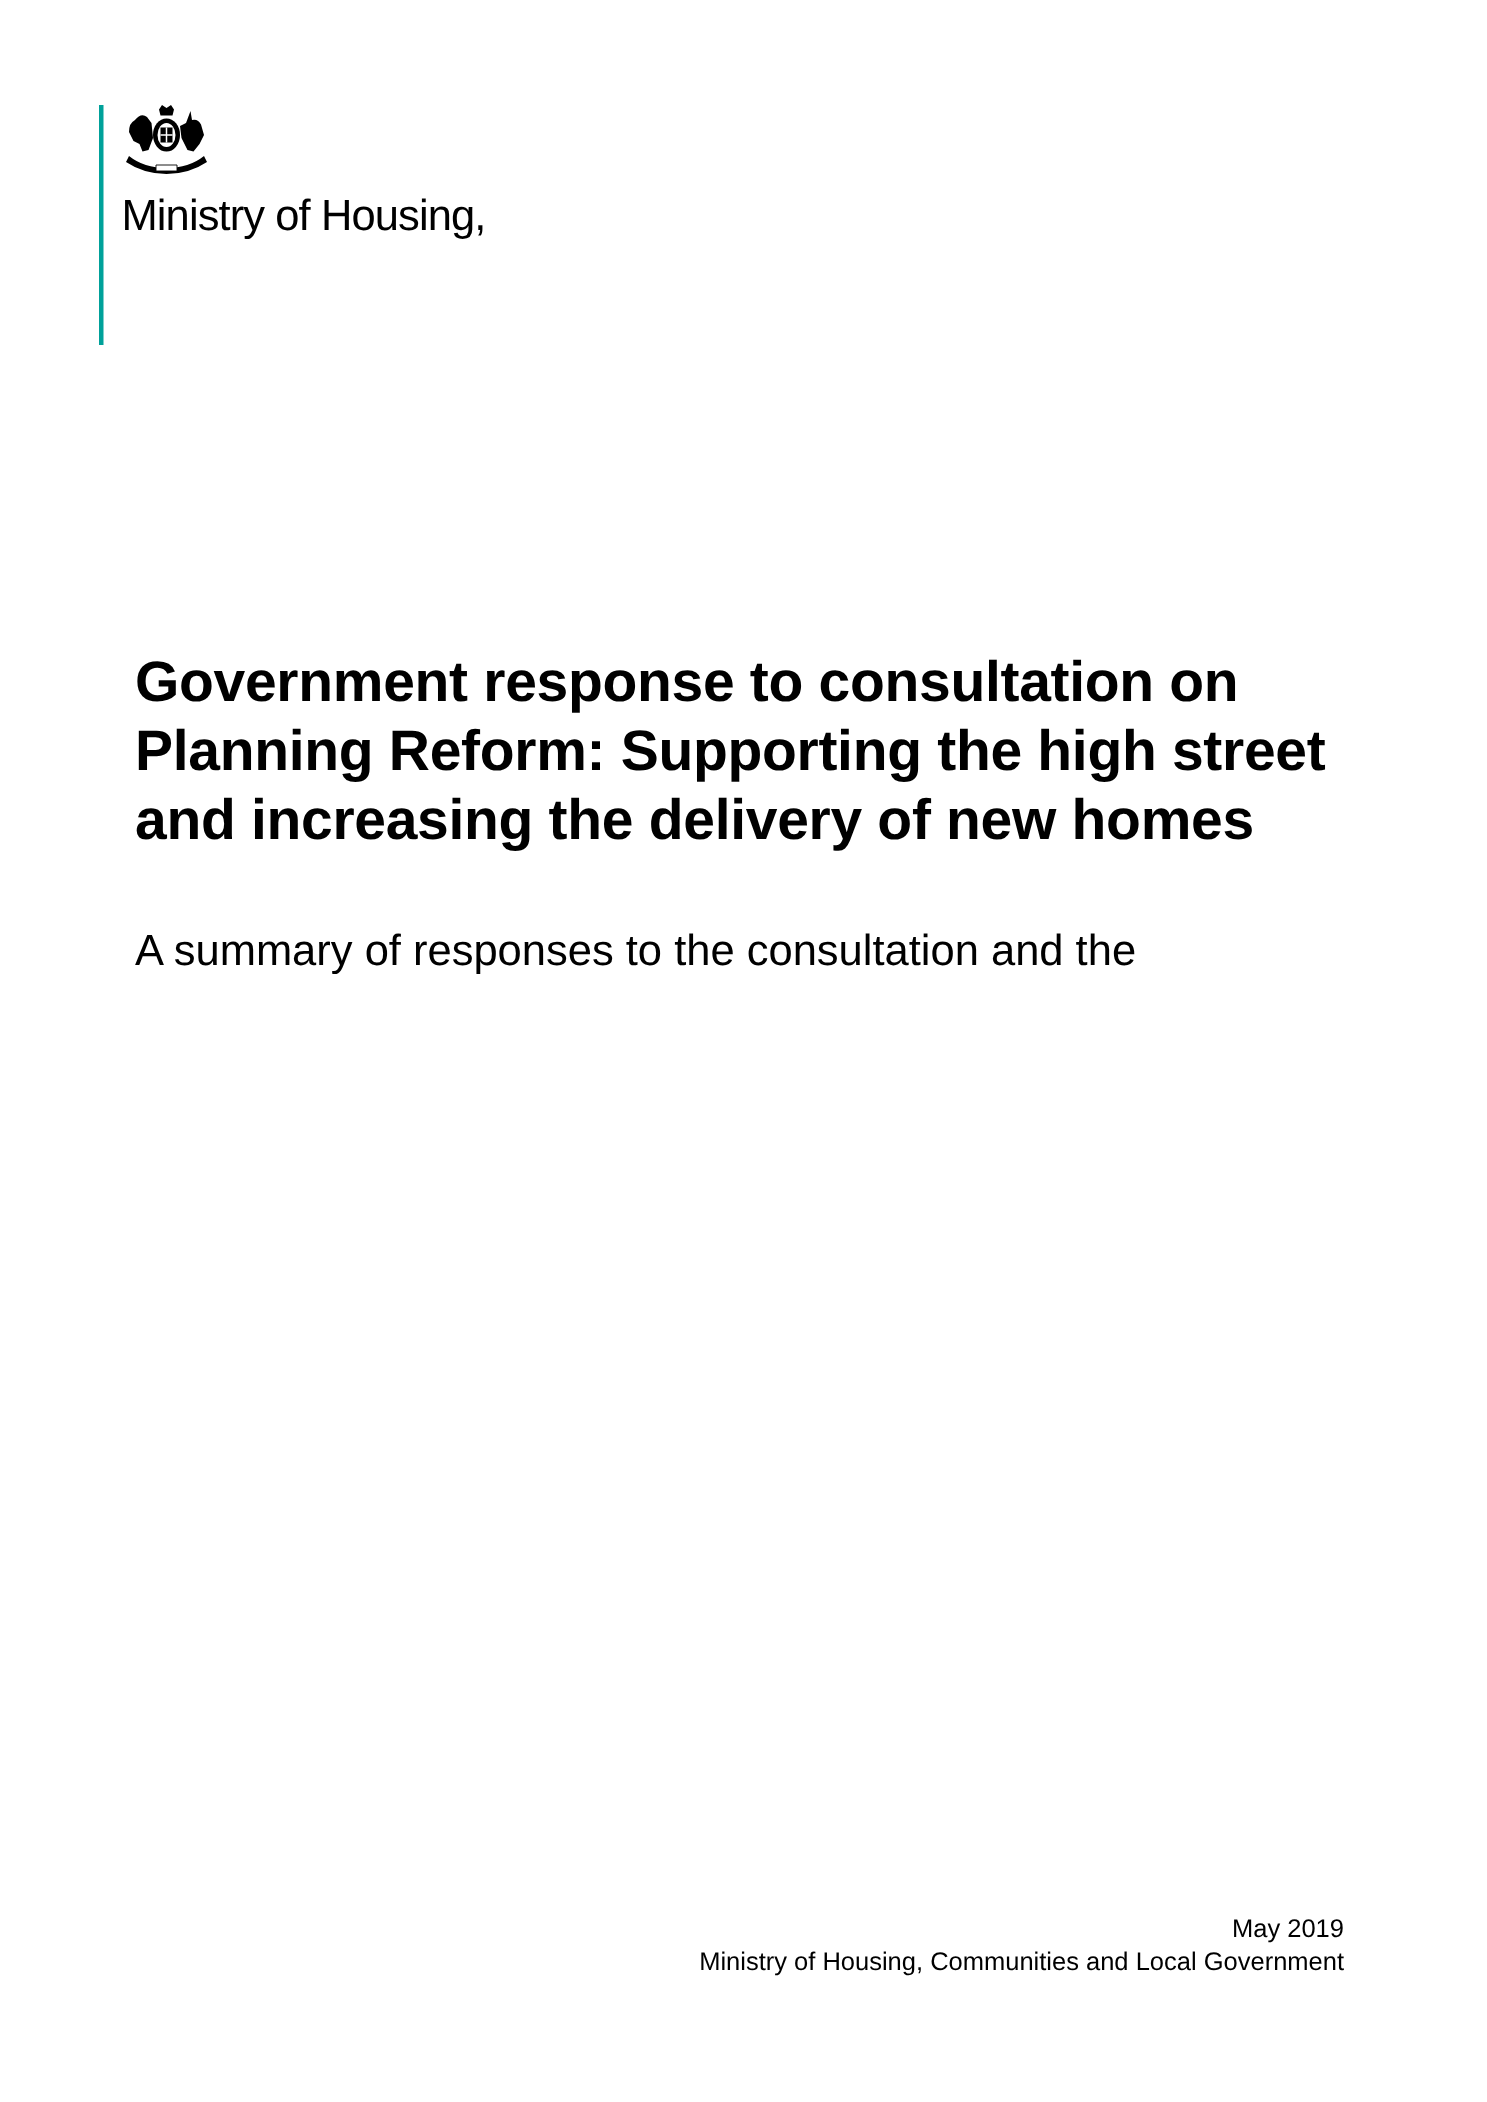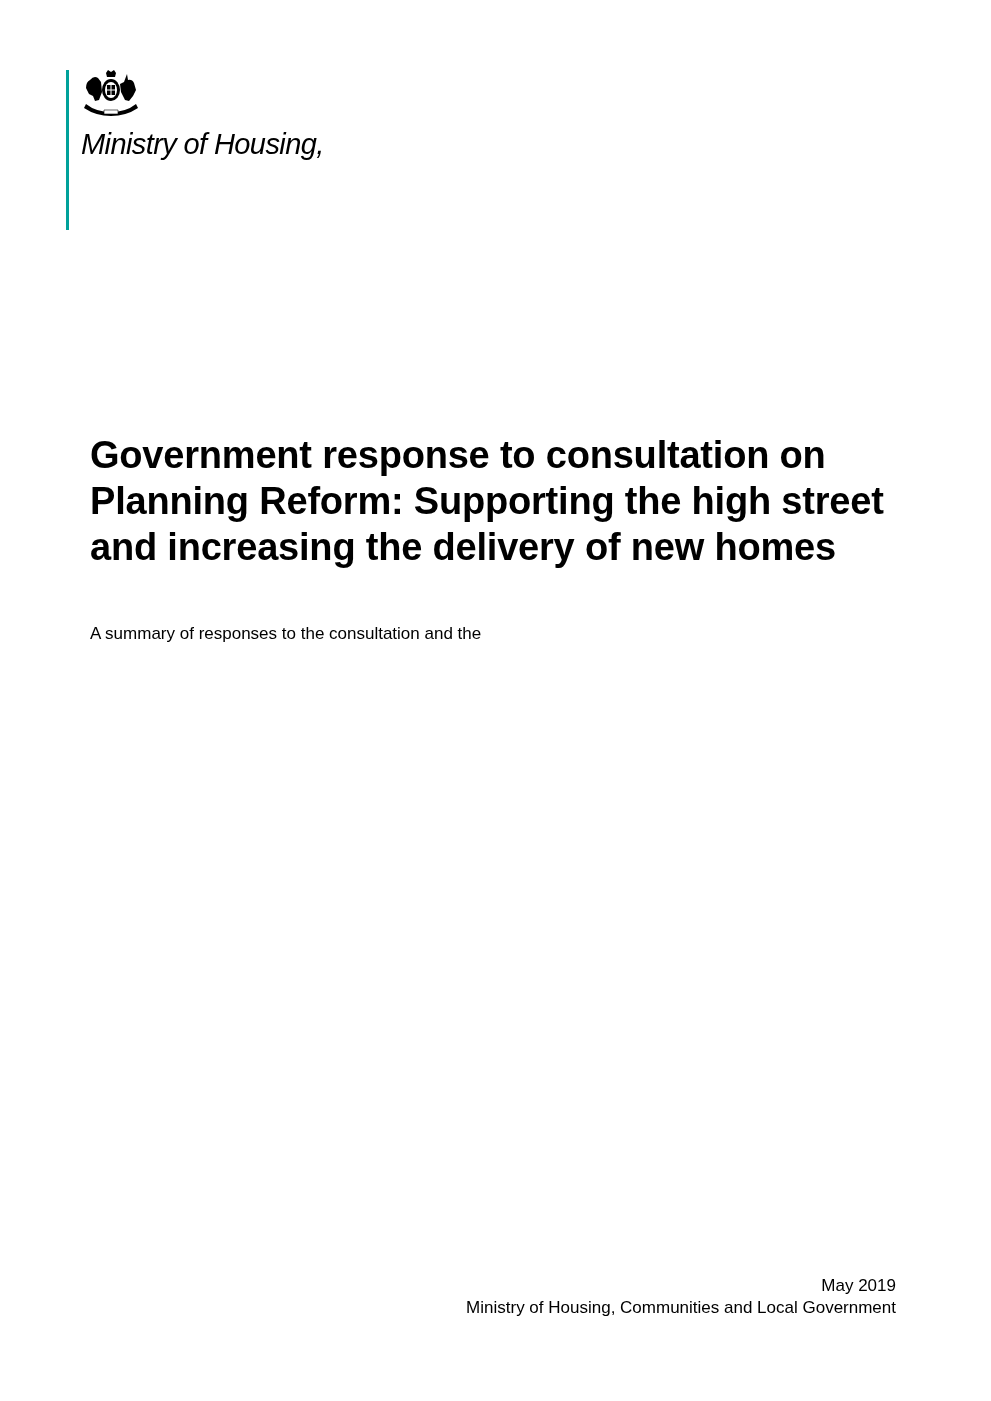--- a/index.html
+++ b/index.html
@@ -14,21 +14,20 @@
       overflow: hidden;
       font-family: "Liberation Sans", sans-serif;
       color: #000000;
     }
     .logo-block {
       position: absolute;
       left: 66px;
       top: 70px;
       height: 160px;
       width: 320px;
-      font-style: italic;
     }
     .logo-bar {
       position: absolute;
       left: 0;
       top: 0;
       width: 3px;
       height: 160px;
       background: #00A19A;
     }
     .crest {
@@ -57,21 +56,21 @@
       line-height: 46px;
       letter-spacing: -0.2px;
       font-weight: bold;
     }
     .title div { white-space: nowrap; }
     .subtitle {
       position: absolute;
       left: 90px;
       top: 617px;
       width: 780px;
-      font-size: 17px;
+      font-size: 29px;
       line-height: 34px;
     }
     .subtitle div { white-space: nowrap; }
     .footer {
       position: absolute;
       right: 95px;
       top: 1275px;
       text-align: right;
       font-size: 17px;
       line-height: 22px;

